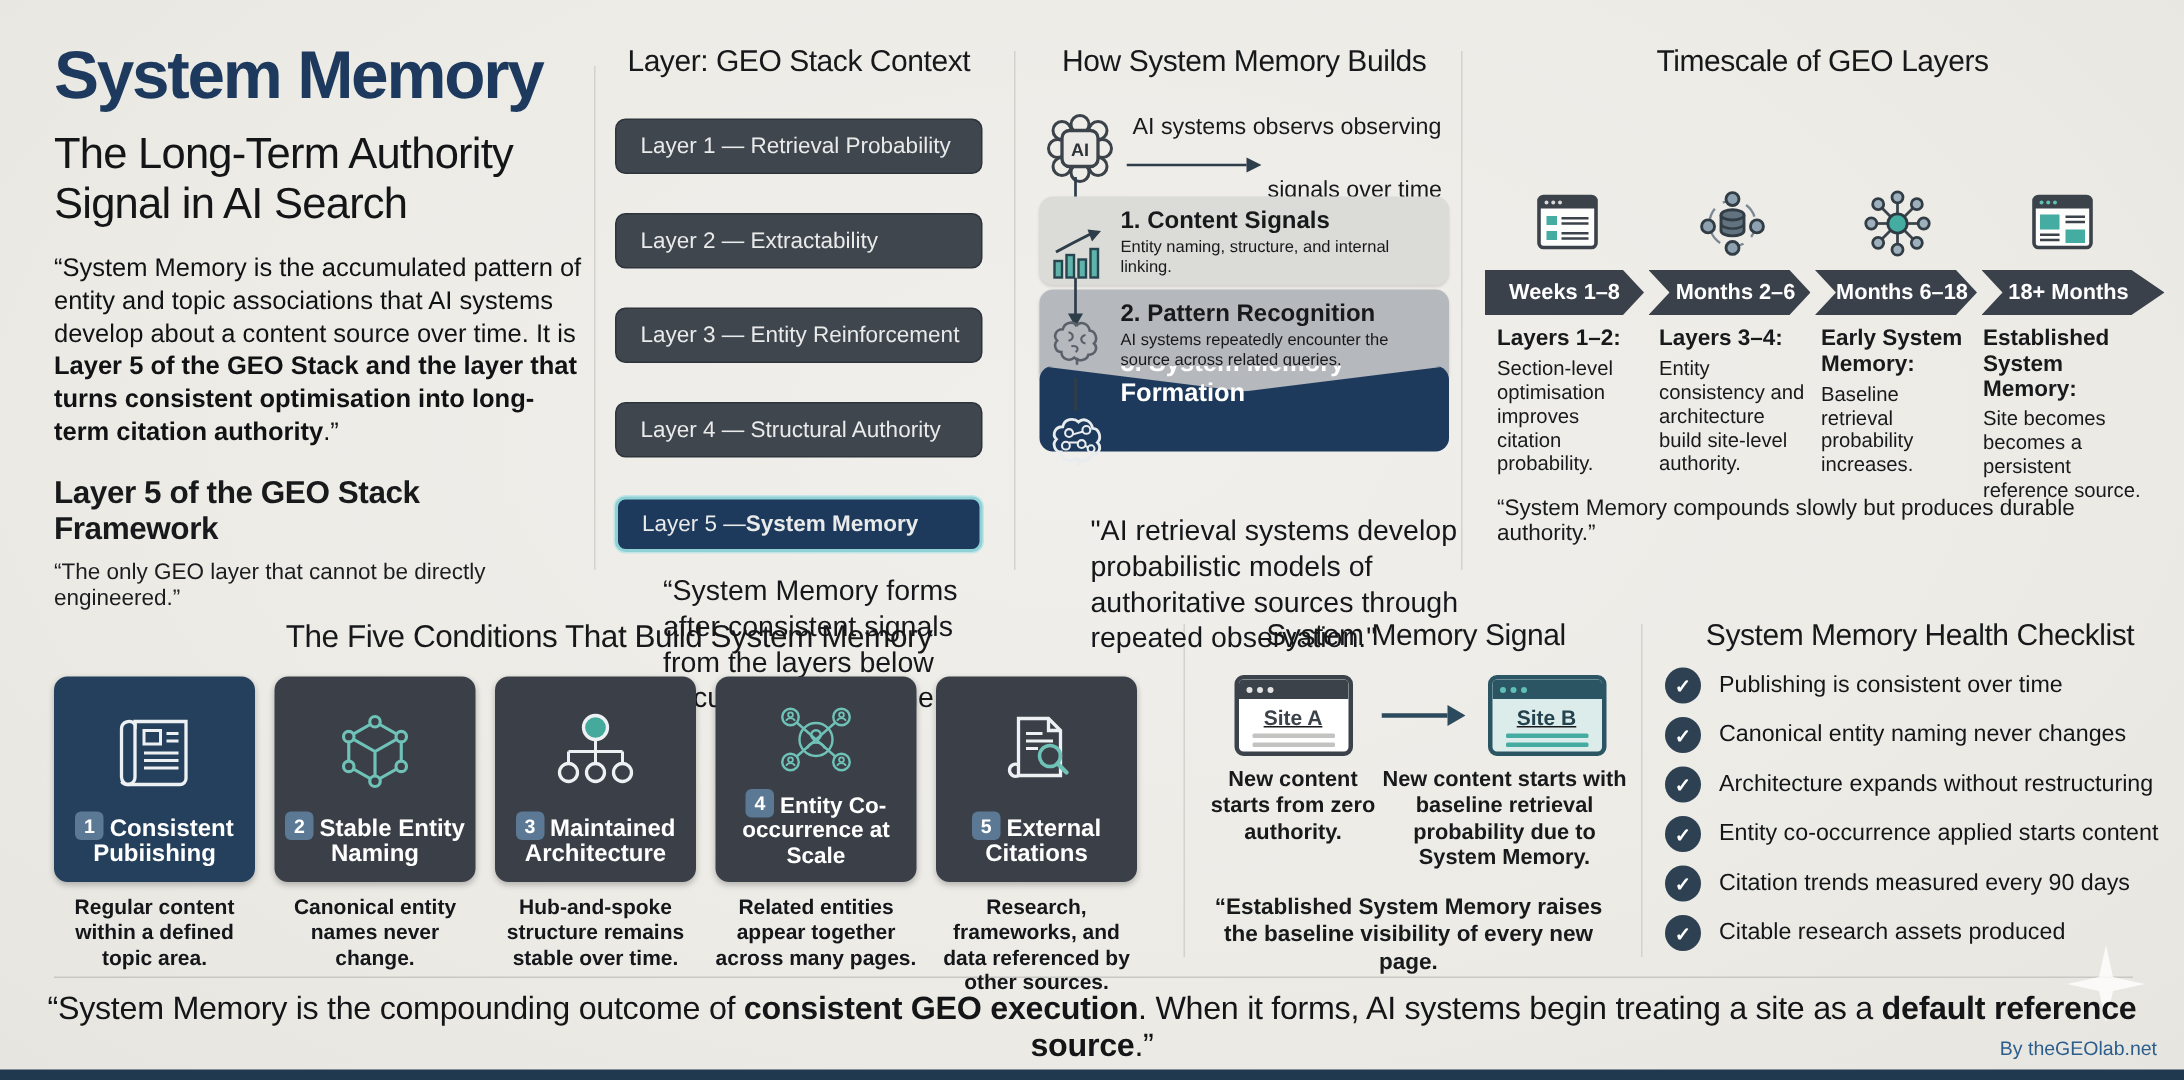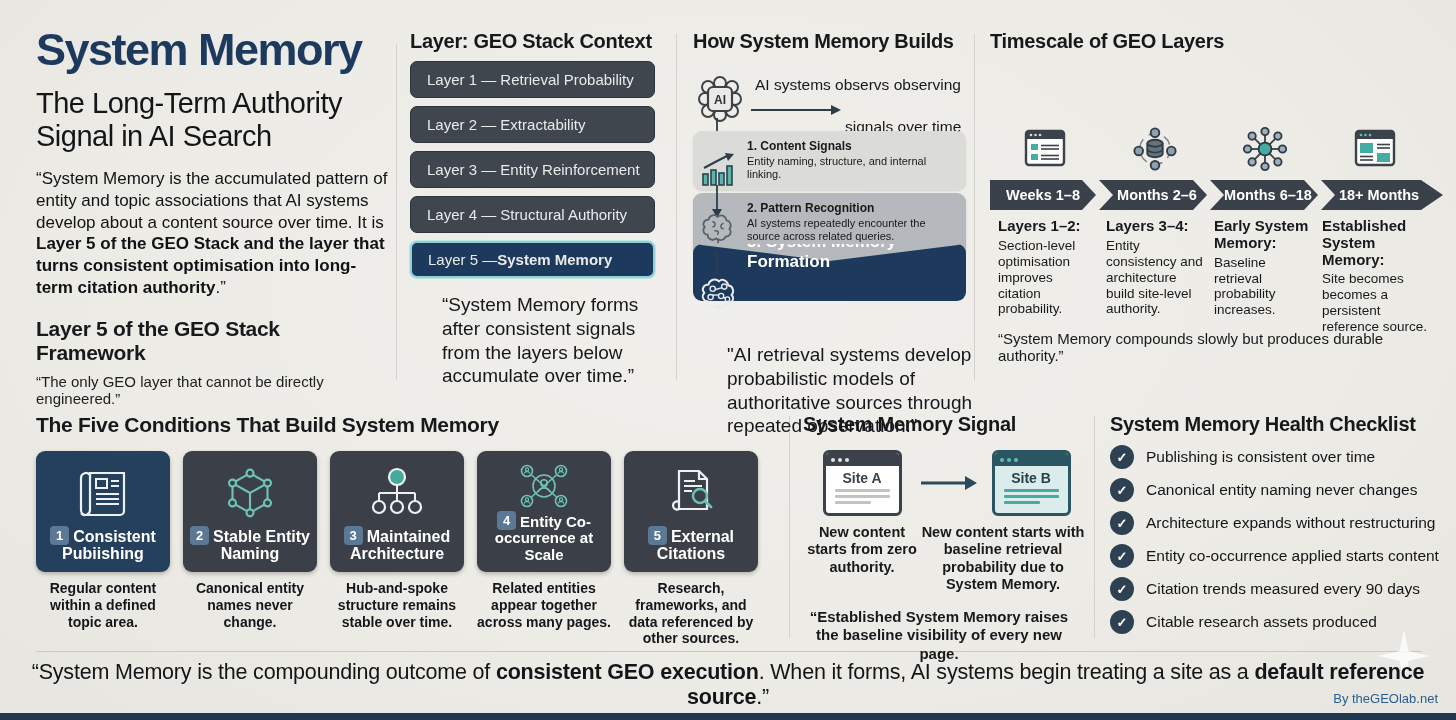--- a/index.html
+++ b/index.html
@@ -14,40 +14,40 @@
   .hero { position:absolute; left:36px; top:26px; width:356px; }
   .hero h1 { font-size:45px; font-weight:700; color:#1d3a5e; letter-spacing:-1.5px; line-height:1.05; }
   .hero h2 { font-size:29px; font-weight:400; color:#141517; letter-spacing:-0.5px; line-height:1.12; margin-top:14px; }
   .hquote { font-size:17px; line-height:1.28; margin-top:16px; color:#101214; }
   .hquote b { font-weight:700; }
   .hero h3 { font-size:21px; font-weight:700; margin-top:18px; letter-spacing:-0.3px; }
   .fquote { font-size:15px; margin-top:8px; color:#1b1d1f; }
 
   
   .stack { position:absolute; left:410px; top:30px; width:245px; }
-  .colhead { font-size:20px; font-weight:700; letter-spacing:-0.3px; color:#16181a; }
-  .layerbar { margin-top:8px; height:37px; border-radius:7px; background:#40464e; border:1px solid #2e343b;
+  .colhead { font-size:20px; font-weight:400; letter-spacing:-0.3px; color:#16181a;text-align:center; }
+  .layerbar { margin-top:26px; height:37px; border-radius:7px; background:#40464e; border:1px solid #2e343b;
               color:#e9eaea; font-size:15px; display:flex; align-items:center; padding-left:16px; }
   .layerbar:first-of-type { margin-top:17px; }
   .layerbar.active { background:#1d3a5c; border:2px solid #8fd2d6; box-shadow:0 0 0 1px #c2e6e8; }
   .layerbar.active b { font-weight:700; }
   .smallquote { font-size:19px; line-height:1.25; margin-top:15px; color:#15171a;margin-left:32px; }
 
   
   .builds { position:absolute; left:693px; top:30px; width:273px; }
   .b-abs { position:absolute; }
   .intro-l1 { left:62px; top:46px; font-size:15.5px; }
   .intro-l2 { left:152px; top:69px; font-size:15.5px;margin-top:19px; }
   .stepbox { position:absolute; left:0; width:273px; border-radius:9px; padding:8px 10px 8px 54px; }
   .step1 { top:101px; height:59px; background:#dbdbd7; box-shadow:0 1px 2px rgba(0,0,0,.12); }
   .step2 { top:163px; height:64px; background:#b5b8bc; box-shadow:0 1px 2px rgba(0,0,0,.15); }
   .step3 { top:214px; height:57px; background:#1d3a5c; overflow:hidden; display:flex; align-items:flex-end; padding-bottom:29px; }
   .step3::before { content:""; position:absolute; left:0; top:0; width:100%; height:17px; background:#b5b8bc;
                    clip-path:polygon(0 0,100% 0,50% 100%); }
-  .steptitle { font-size:12px; font-weight:700; }
+  .steptitle { font-size:16px; font-weight:700; }
   .stepdesc { font-size:11px; line-height:1.18; margin-top:2px; }
   .step3 .steptitle { color:#fff; font-size:17px; position:relative; }
 
   
   .timescale { position:absolute; left:990px; top:30px; width:450px; }
   .ts-icons { position:absolute; top:96px; left:0; width:440px; display:flex; }
   .ts-icons .cell { width:110px; display:flex; justify-content:center; }
   .chevrow { position:absolute; top:150px; left:0; display:flex; }
   .chev { height:30px; background:#3a414b; color:#fff; font-weight:700; font-size:14.5px;
           display:flex; align-items:center; justify-content:center; margin-right:3px; }
@@ -57,34 +57,34 @@
   .phases { position:absolute; top:188px; left:8px; width:442px; display:flex; }
   .phase { width:99px; margin-right:9px; }
   .phase:last-child { width:118px; margin-right:0; }
   .phase .ptitle { font-size:15px; font-weight:700; line-height:1.12; }
   .phase .pdesc { font-size:13.5px; line-height:1.18; margin-top:3px; }
   .ts-quote { position:absolute; top:300px; left:8px; width:430px; font-size:15px; }
 
   
   .conditions { position:absolute; left:36px; top:413px; width:740px; }
   .cond-cards { display:flex; gap:13px; margin-top:14px; }
-  .card { width:134px; height:121px; border-radius:9px; background:#3b4048; box-shadow:0 2px 4px rgba(0,0,0,.25);
+  .card { width:134px; height:137px; border-radius:9px; background:#3b4048; box-shadow:0 2px 4px rgba(0,0,0,.25);
           display:flex; flex-direction:column; align-items:center; padding:10px 4px 9px; }
   .card.navy { background:#24405c; }
   .card .cicon { flex:1; display:flex; align-items:center; justify-content:center; }
   .card .ctitle { color:#fff; font-weight:700; font-size:16px; line-height:1.1; text-align:center; }
   .badge { display:inline-block; width:19px; height:19px; border-radius:4px; background:#5b7994; color:#fff;
            font-size:13px; font-weight:700; text-align:center; line-height:19px; vertical-align:2px; margin-right:4px; }
   .cond-descs { display:flex; gap:13px; margin-top:8px; }
   .cdesc { width:134px; text-align:center; font-size:14px; font-weight:700; line-height:1.2; color:#14161a; }
 
   
   .signal { position:absolute; left:803px; top:413px; width:282px; }
   .sig-row { display:flex; align-items:center; margin-top:14px; }
-  .window { width:79px; height:66px; border-radius:6px; border:3px solid #3b424a; background:#fff; overflow:hidden; }
+  .window { width:79px; height:54px; border-radius:6px; border:3px solid #3b424a; background:#fff; overflow:hidden;text-decoration:underline; }
   .window .whead { height:13px; background:#3b424a; display:flex; align-items:center; gap:3px; padding-left:5px; }
   .window .dot { width:4px; height:4px; border-radius:50%; background:#e4e4e4; }
   .window .wlabel { text-align:center; font-size:14px; font-weight:700; color:#3b424a; margin-top:4px; }
   .window .wline { height:3px; background:#c3c3c1; margin:3px 9px 0; border-radius:1px; }
   .window.teal { border-color:#2b5563; }
   .window.teal .whead { background:#2b5563; }
   .window.teal .dot { background:#5fc0b5; }
   .window.teal { background:#dcecea; }
   .window.teal .wlabel { color:#24424d; }
   .window.teal .wline { background:#45aca1; }

